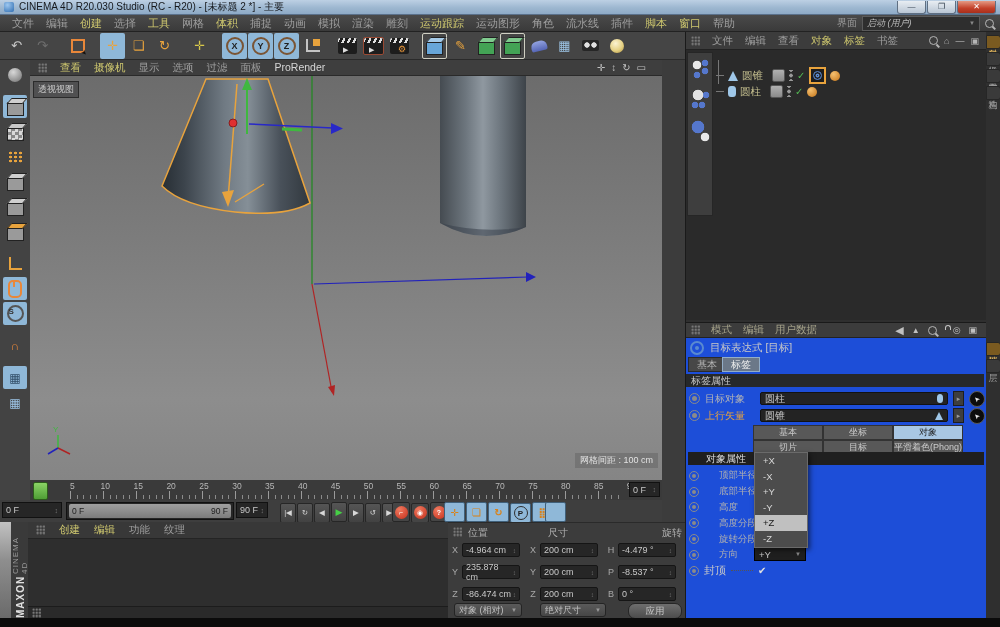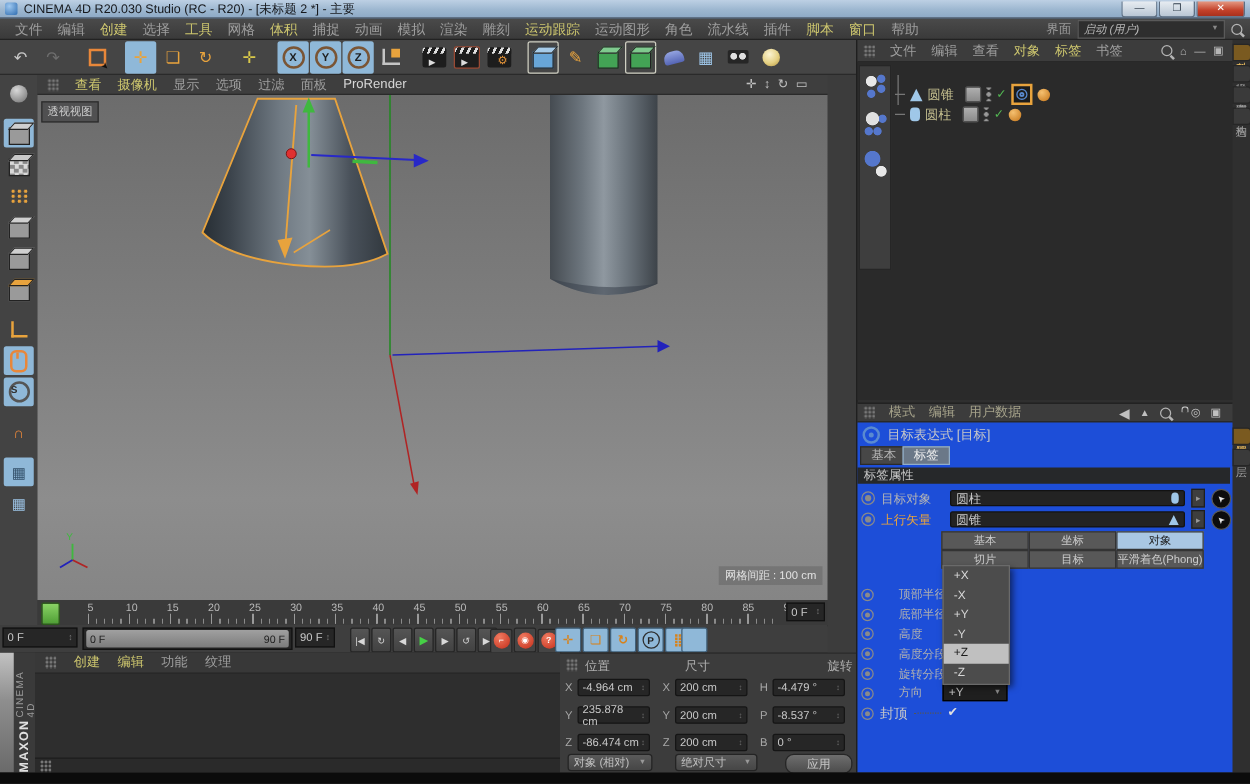--- a/index.html
+++ b/index.html
@@ -744,20 +744,21 @@
 
       <div class="tabtable">
         <span class="cell">基本</span>
         <span class="cell">坐标</span>
         <span class="cell selblue">对象</span>
         <span class="cell">切片</span>
         <span class="cell">目标</span>
         <span class="cell">平滑着色(Phong)</span>
       </div>
 
+      <div class="propshdr">对象属性</div>
 
       <div style="position:absolute;left:0;top:130px;width:70px;">
           <div class="prow" style="position:relative;">
           <span class="fico" style="width:8px;height:8px;"></span>
           <span class="plbl">顶部半径</span>
         </div>
           <div class="prow" style="position:relative;">
           <span class="fico" style="width:8px;height:8px;"></span>
           <span class="plbl">底部半径</span>
         </div>

